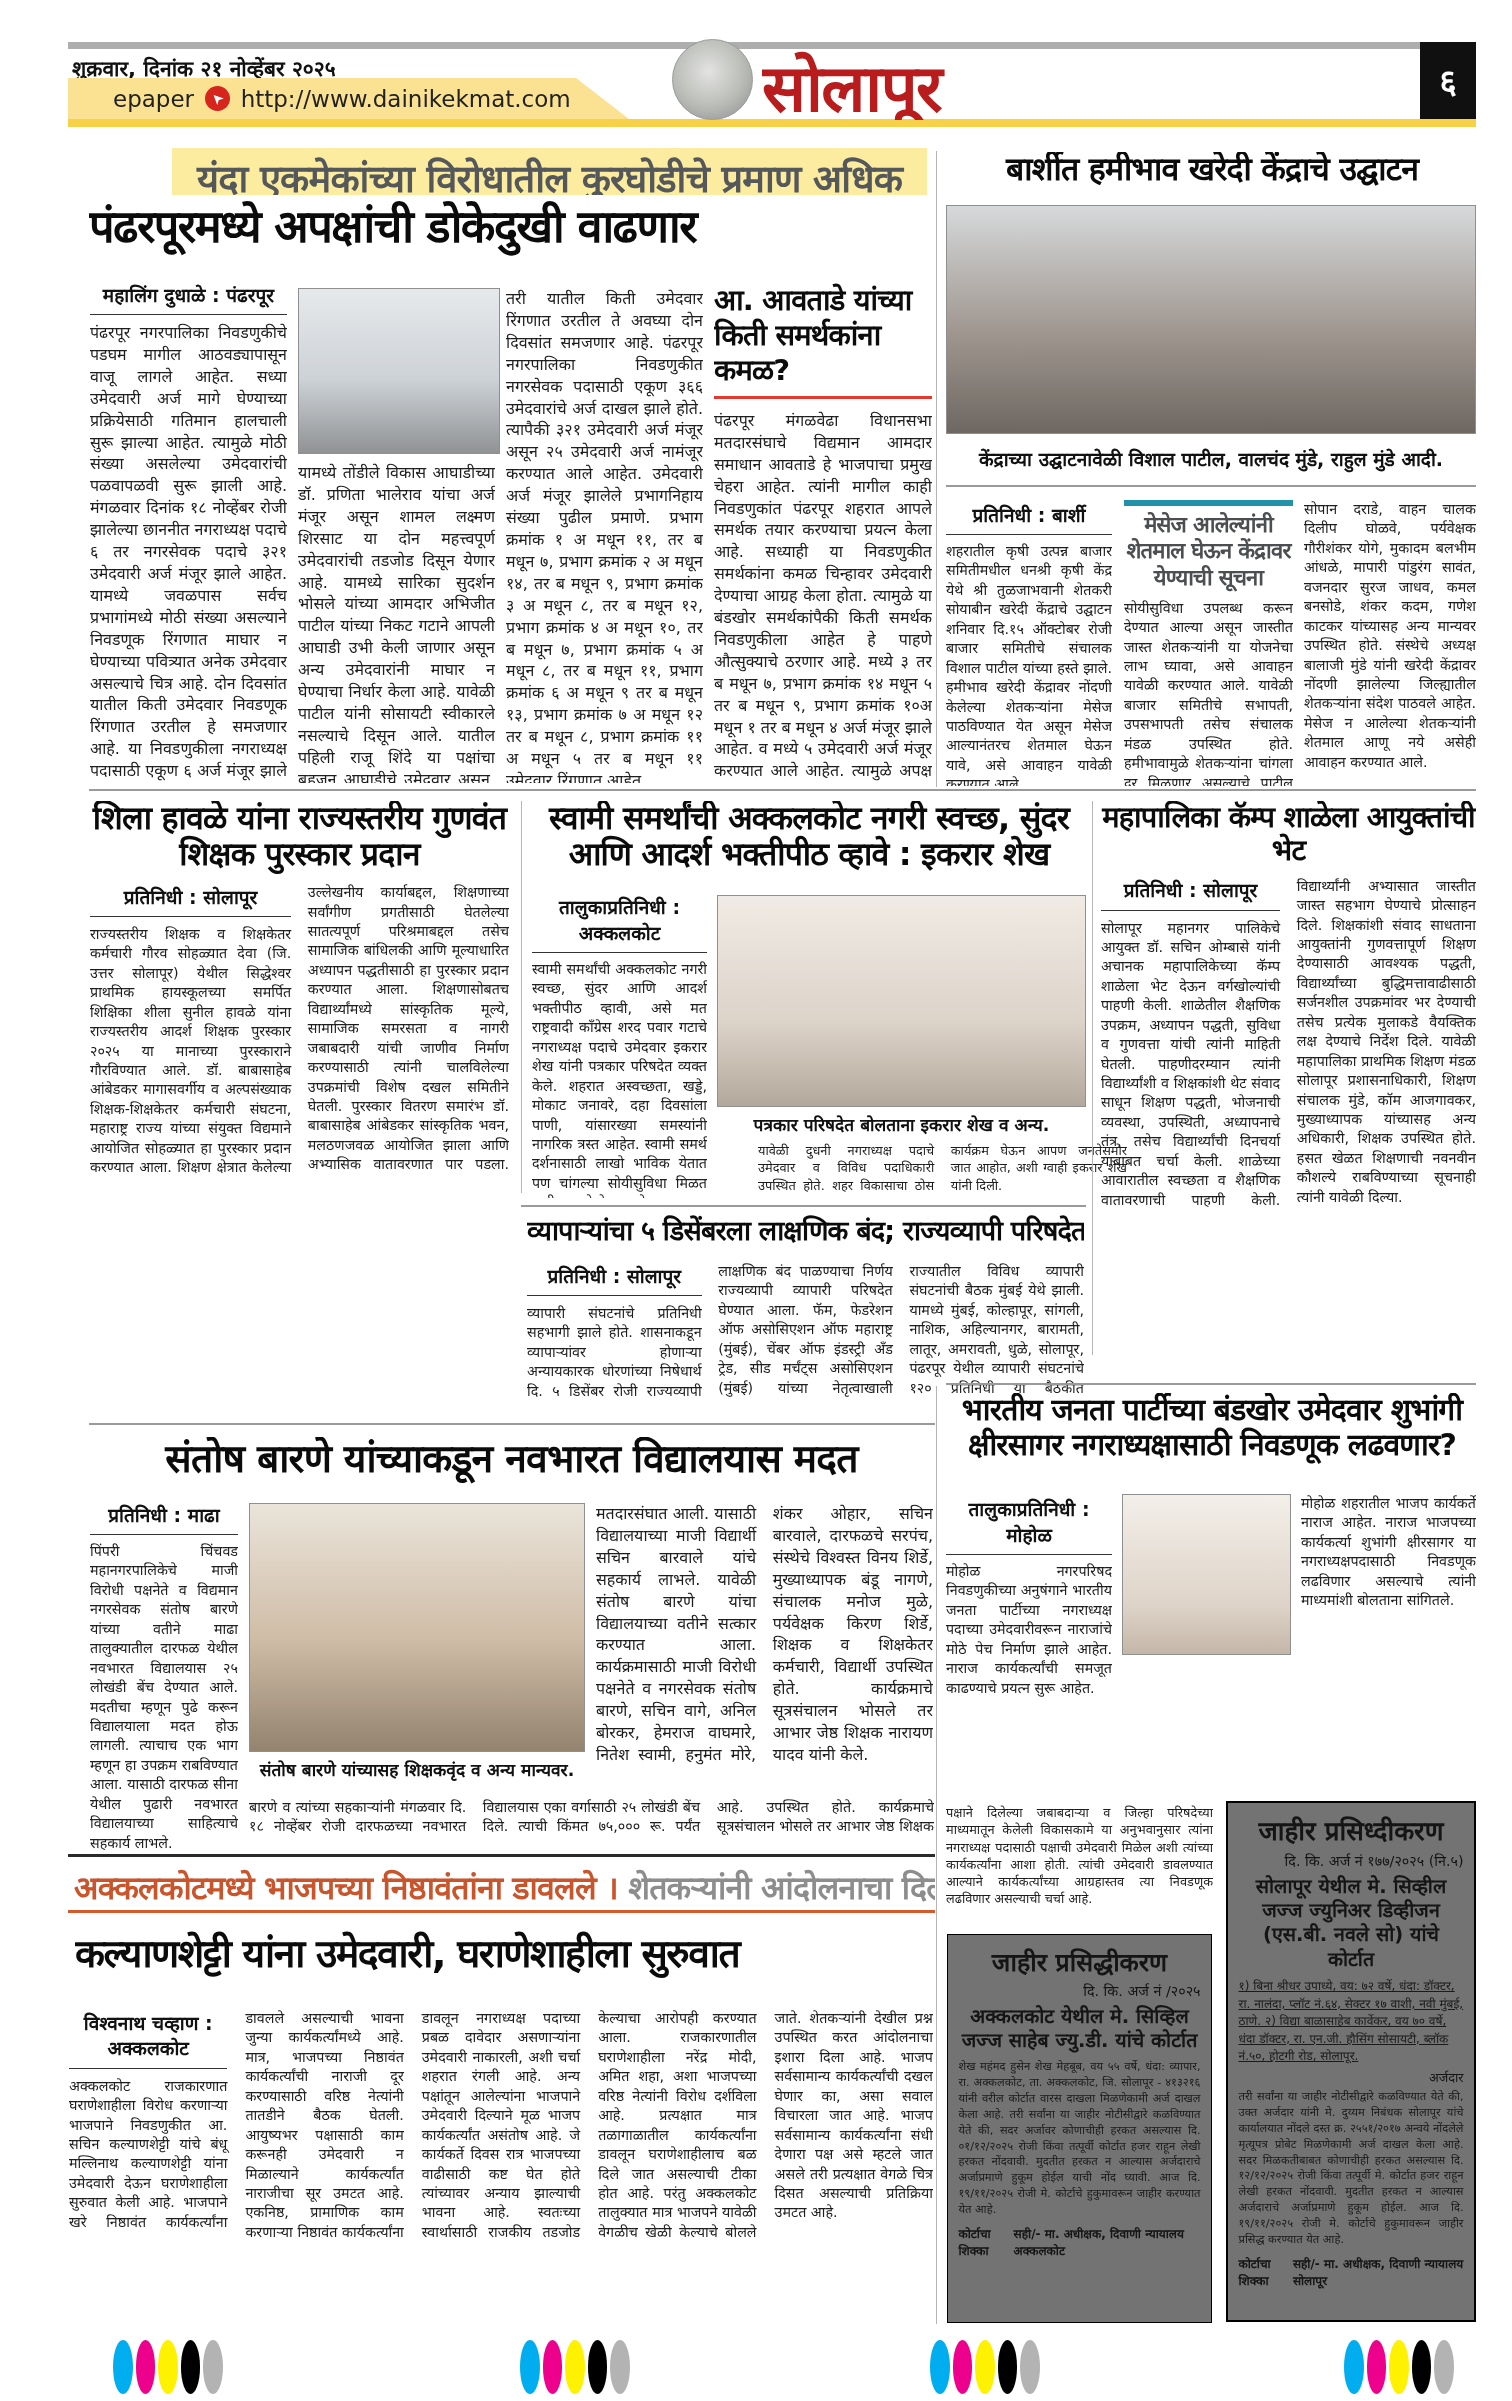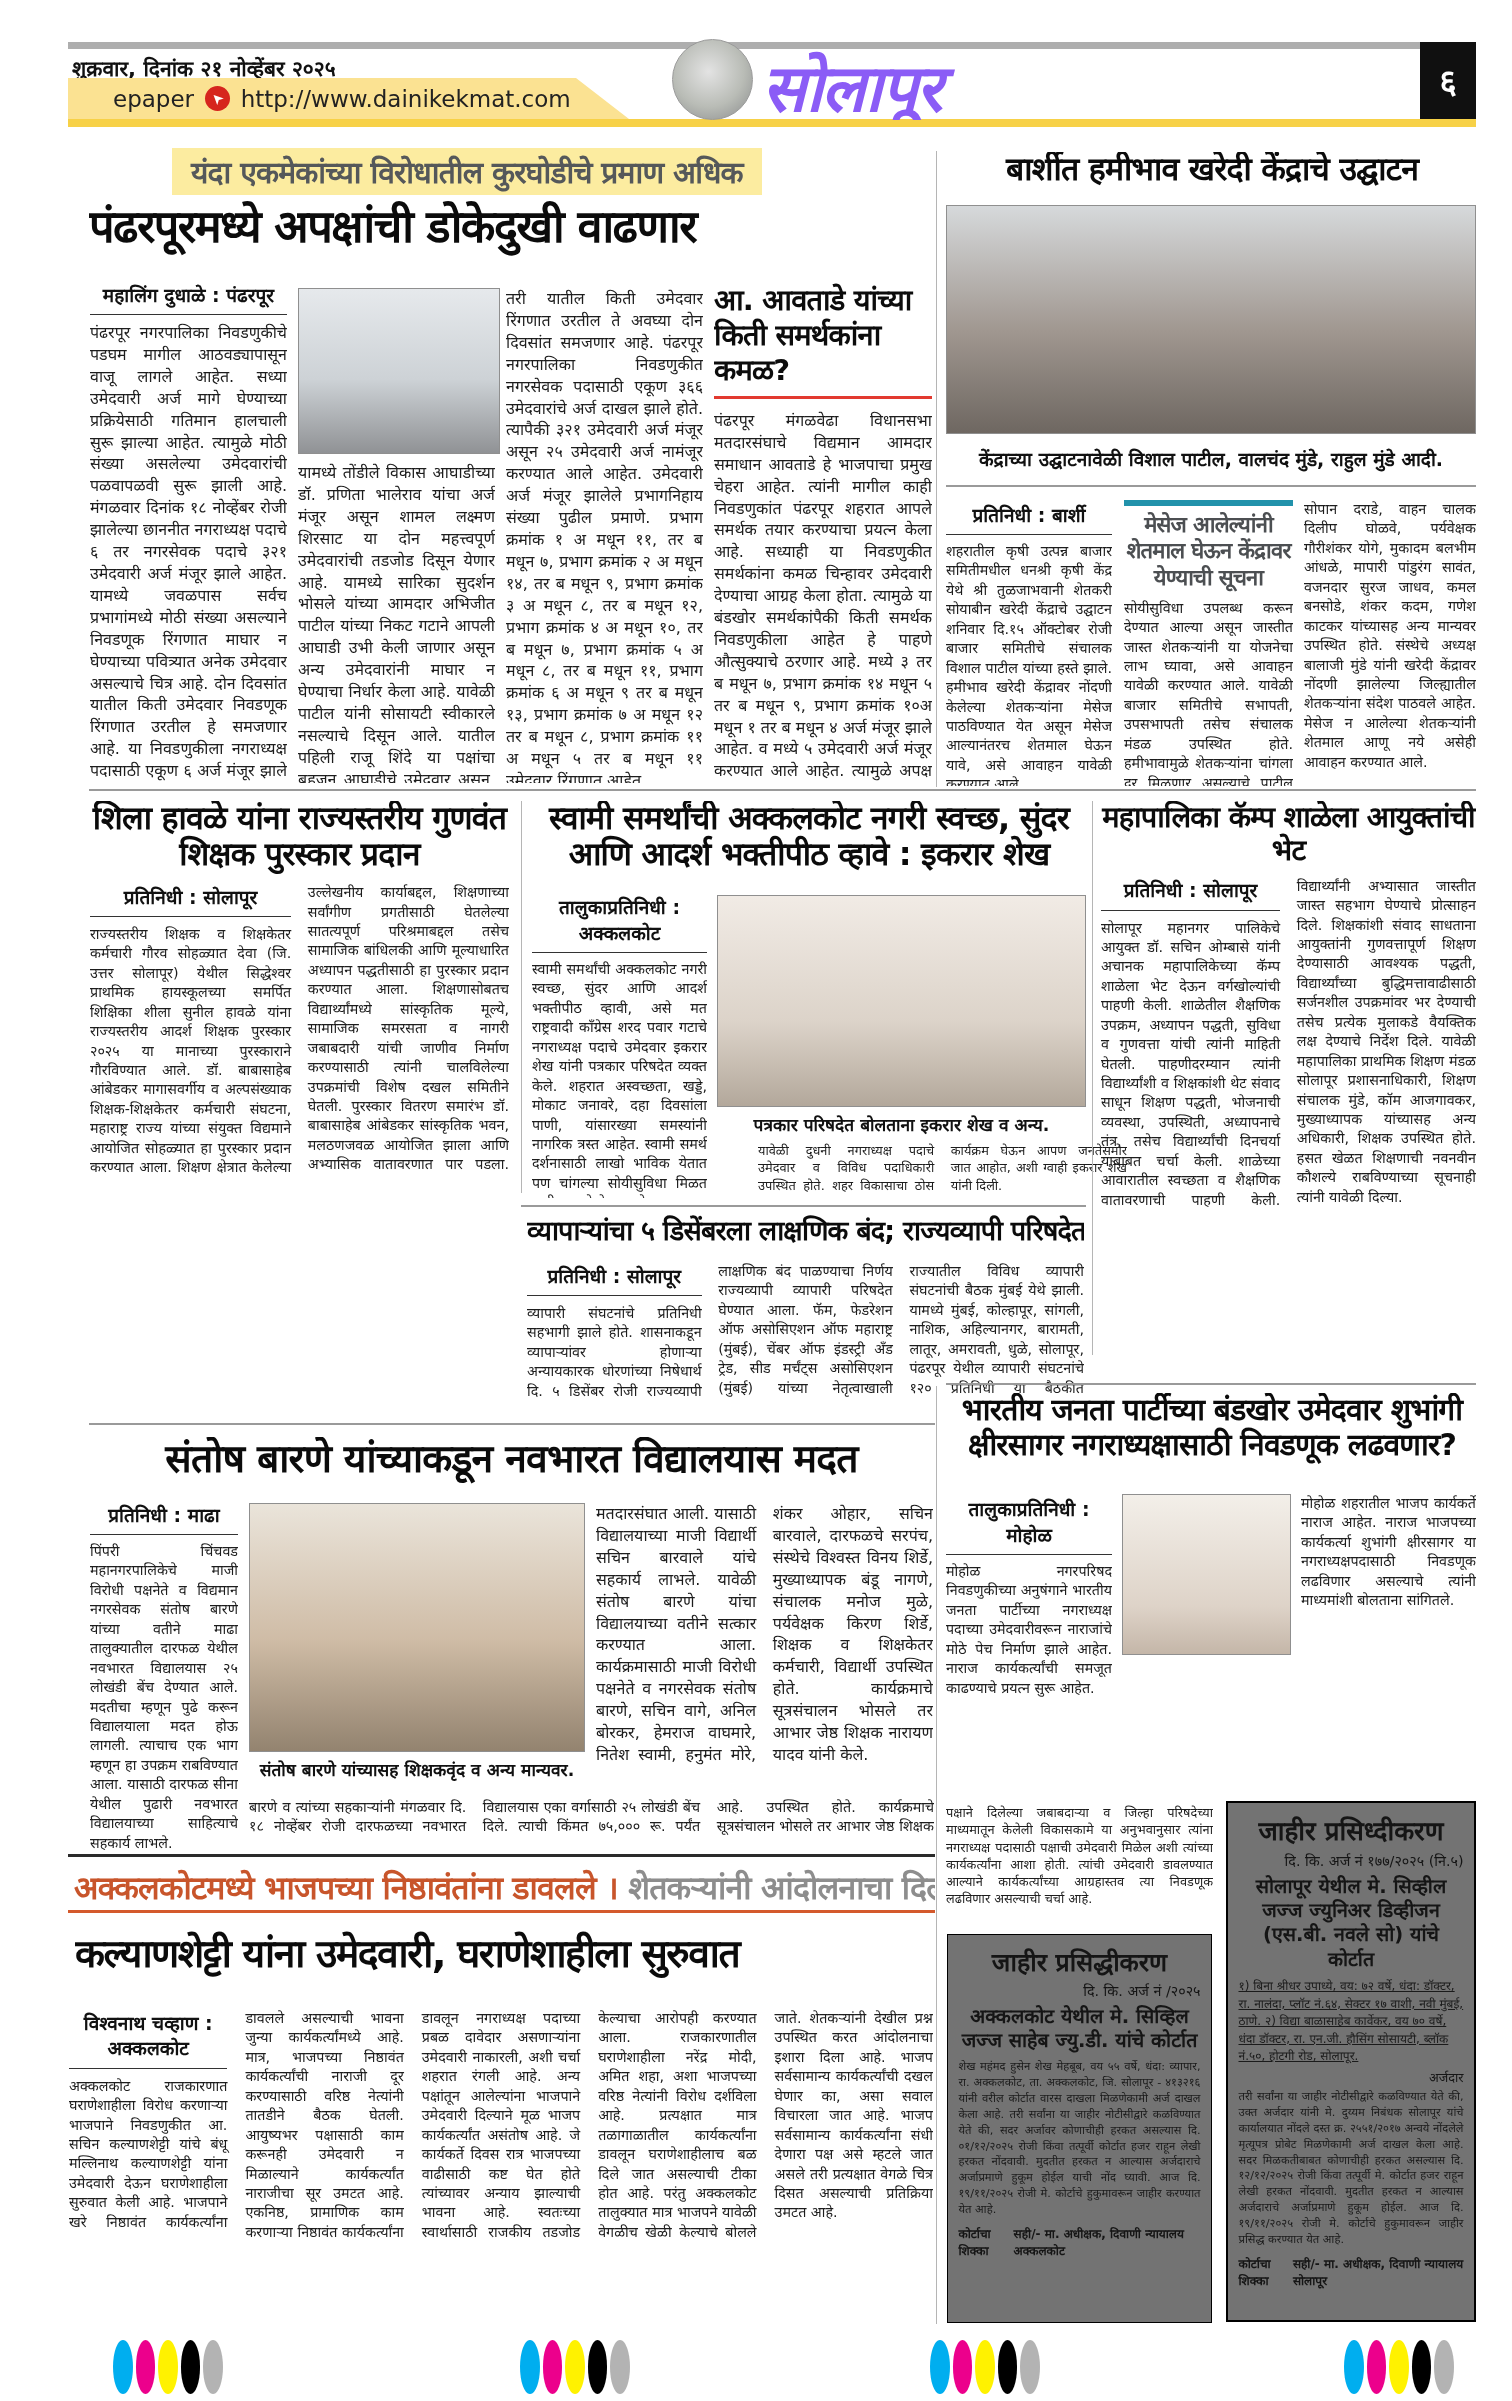--- a/index.html
+++ b/index.html
@@ -14,31 +14,31 @@
   .epaper-band { background:#fbe292; clip-path:polygon(0 0, calc(100% - 53px) 0, 100% 100%, 0 100%);
                  display:flex; align-items:center; gap:10.5px; padding-left:45px; }
   .epaper-label { font-size:23px; color:#222; }
   .epaper-icon { width:25.6px; height:25.6px; border-radius:50%; background:#d6251d; color:#fff;
                  display:inline-flex; align-items:center; justify-content:center; flex:0 0 auto; }
   .epaper-icon::before { content:"\27A4"; font-size:14.3px; transform:rotate(-135deg); }
   .epaper-url { font-size:23px; color:#222; text-decoration:none; }
   .yellow-rule { background:#f7d147; }
   .logo-circle { border-radius:50%; background:radial-gradient(circle at 45% 40%, #e3e3e3, #b9bcb6 55%, #87898a);
                  border:0.8px solid #9a9a9a; }
-  .edition-title { font-size:65px; font-weight:900; letter-spacing:-1.5px; color:#8b5cf6; white-space:nowrap;font-style:italic; }
+  .edition-title { font-size:65px; font-weight:900; letter-spacing:-1.5px; color:#b91c1c; white-space:nowrap; }
   .masthead-box { background:#fcedaa; text-align:center; padding-top:4.5px; }
   .masthead-tagline { font-size:19.6px; font-weight:bold; color:#111; }
   .masthead-title { font-size:42px; font-weight:900; color:#d6251d; line-height:1.05; }
   .pagenum-box { background:#101010; color:#fff; display:flex; align-items:center; justify-content:center;
                  font-size:33px; font-weight:bold; }
 
   
   .kicker-wrap { text-align:left; }
   .kicker { display:inline-block; background:#fcecA0; background:#fceca0; color:#55585a;
-            font-weight:900; font-size:30px; padding:3px 19px; letter-spacing:-0.8px; }
+            font-weight:900; font-size:38px; padding:3px 25px; letter-spacing:-0.8px; }
   .headline-xl { font-size:45px; font-weight:900; letter-spacing:-1.5px; color:#0b0b0b; white-space:nowrap; }
   .headline-lg { font-size:32px; font-weight:900; letter-spacing:-0.8px; color:#0b0b0b; text-align:center; line-height:1.12; }
   .headline-md { font-size:29px; font-weight:900; letter-spacing:-0.8px; color:#0b0b0b; text-align:center; line-height:1.15; }
   .headline-one { white-space:nowrap; }
   .byline { font-weight:bold; font-size:19px; text-align:center; color:#111;
             border-bottom:1.5px solid #333; padding:1.5px 0 6px; margin-bottom:7.5px; }
   .body-text { font-size:16px; line-height:1.37; text-align:justify; color:#1d1d1d; }
   .body-sm { font-size:14.3px; line-height:1.36; text-align:justify; color:#1d1d1d; }
   .body-xs { font-size:12.8px; line-height:1.35; text-align:justify; color:#1d1d1d; }
   .cols2 { column-count:2; column-gap:16.6px; }

